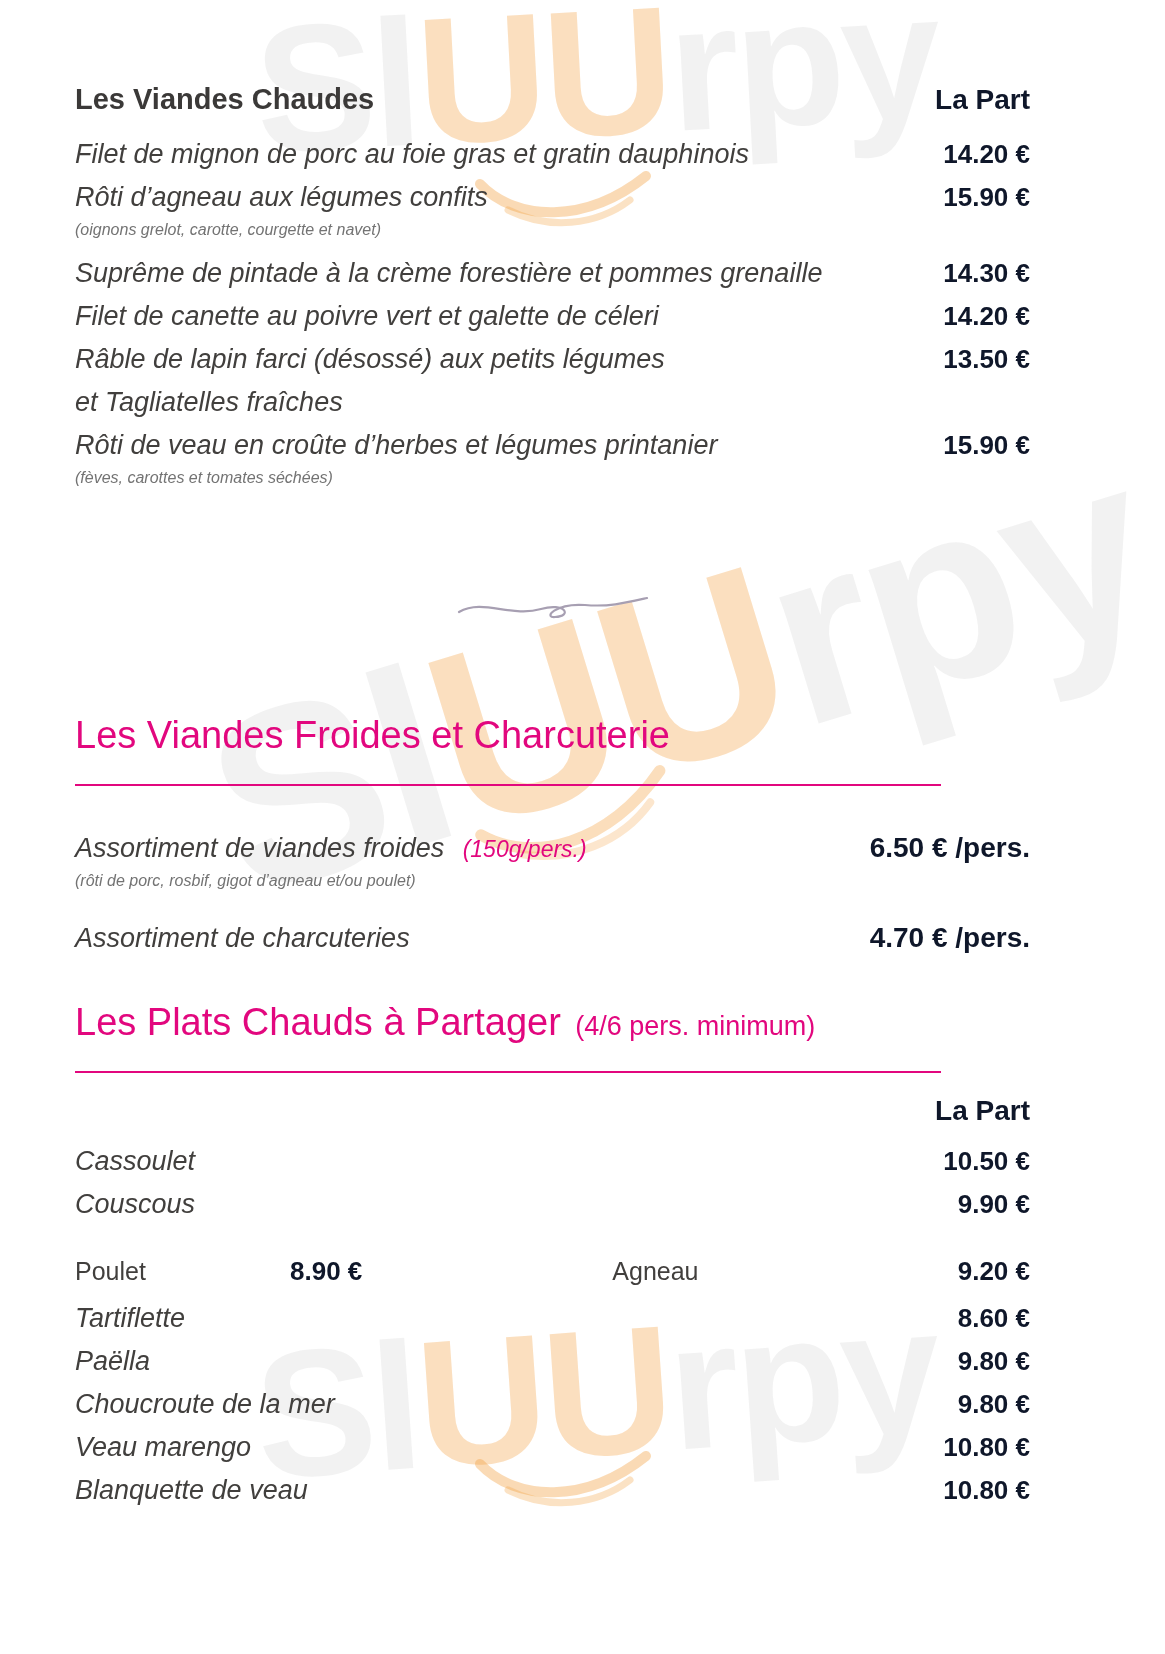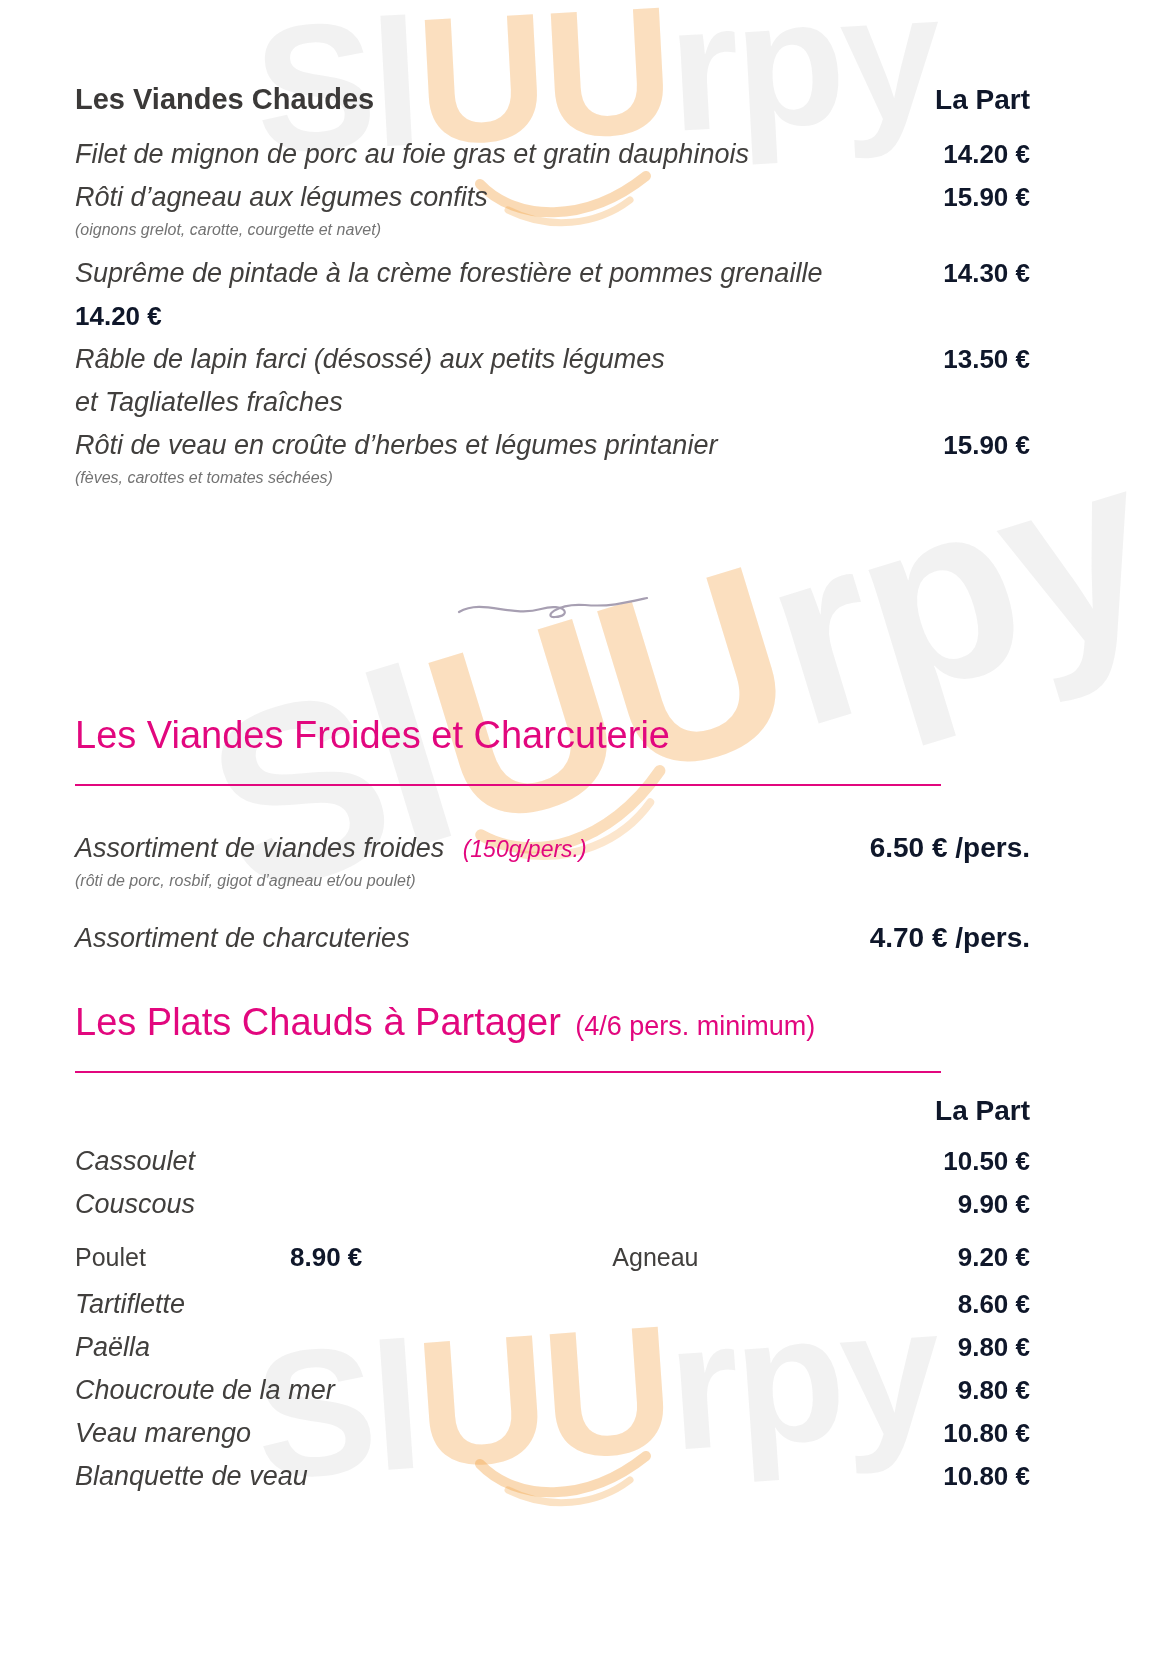--- a/index.html
+++ b/index.html
@@ -50,21 +50,21 @@
   .section-sub   { font-size:27px; color:#e2077e; margin-left:10px; }
 
   .vf-row1 { margin-top:40px; }
   .vf-row2 { margin-top:20px; }
 
   .lapart-row { margin-top:16px; display:flex; justify-content:flex-end; }
   .plats-list { margin-top:8px; }
 
   .leader { flex:1; height:2px; background:#3e3c3b; margin:21px 0 0 18px; align-self:flex-start; }
 
-  .variant-row { display:flex; align-items:baseline; margin-top:10px; }
+  .variant-row { display:flex; align-items:baseline; margin-top:24px; }
   .variant-name { font-size:25px; line-height:43px; color:#413f3d; }
   .vn1 { width:215px; }
   .vn2 { margin-left:250px; }
   .vp2 { margin-left:auto; }
   .after-variant { margin-top:4px; }
 </style>
 </head>
 <body>
 
 <div class="page">
@@ -104,20 +104,21 @@
       <span class="price">15.90 €</span>
     </div>
     <div class="desc">(oignons grelot, carotte, courgette et navet)</div>
 
     <div class="row">
       <span class="item">Suprême de pintade à la crème forestière et pommes grenaille</span>
       <span class="price">14.30 €</span>
     </div>
 
     <div class="row">
+      <span class="item">Filet de canette au poivre vert et galette de céleri</span>
       <span class="price">14.20 €</span>
     </div>
 
     <div class="row">
       <span class="item">Râble de lapin farci (désossé) aux petits légumes</span>
       <span class="price">13.50 €</span>
     </div>
     <div class="item">et Tagliatelles fraîches</div>
 
     <div class="row">

